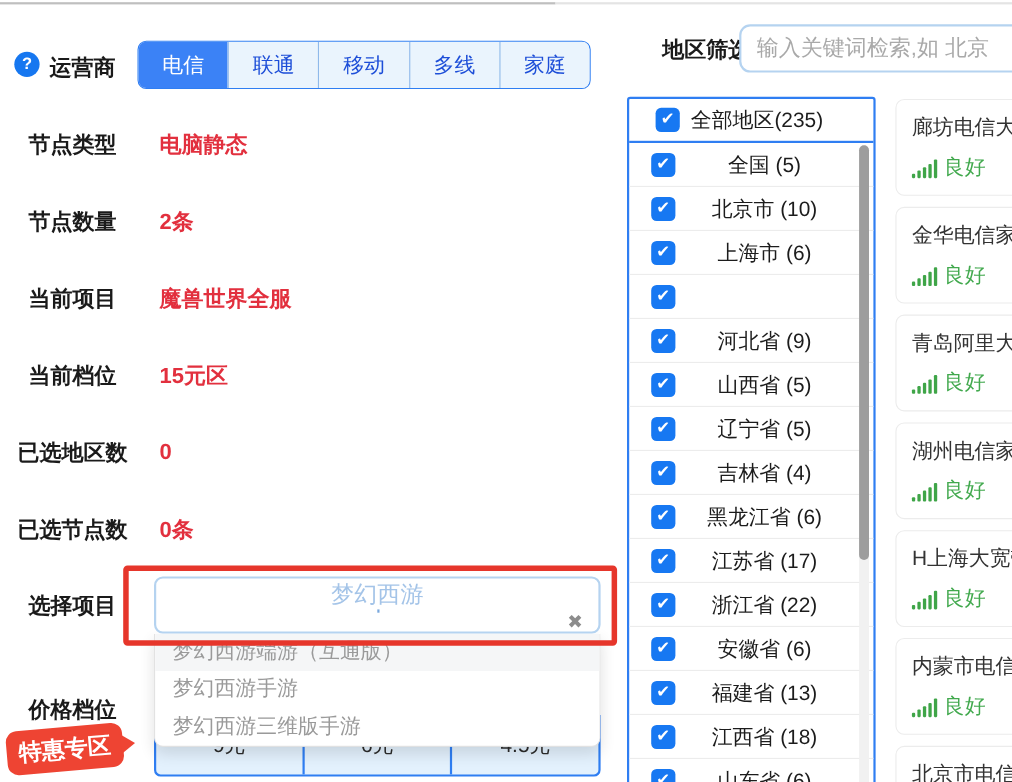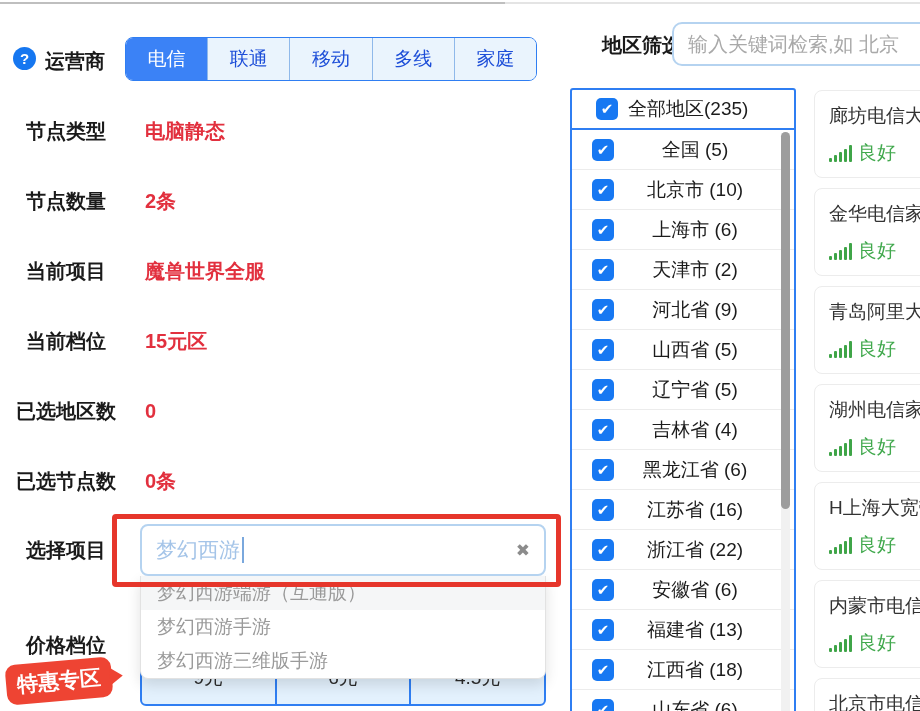--- a/index.html
+++ b/index.html
@@ -23,21 +23,21 @@
   .tab.selected { background:#3b82f6; color:#fff;font-family:Liberation Mono, monospace; }
 
   .info-row { position:absolute; left:0; height:28px; display:flex; align-items:center; }
   .info-row .lbl { display:inline-block; width:132px; text-align:center; font-size:20px; font-weight:bold; color:#1a1a1a; }
   .info-row .val { margin-left:13px; font-size:20px; font-weight:bold; color:#e2303e; white-space:nowrap; }
 
   
   .annotation-box { position:absolute; left:112px; top:514px; width:449px; height:73px;
     border:5px solid #e6362b; border-radius:4px; z-index:30; pointer-events:none; }
   .project-input { position:absolute; left:140px; top:524px; width:406px; height:52px; background:#fff;
-    border:2px solid #b5d3f0; border-radius:8px; z-index:12; display:flex; align-items:center; padding:0 14px; cursor:text; }
+    border:2px solid #b5d3f0; border-radius:8px; z-index:12; display:flex; align-items:center; padding:0 14px; cursor:text;flex-direction:column; }
   .project-input .typed { font-size:21px; color:#a4c4e8; }
   .caret { display:inline-block; width:2px; height:26px; background:#7aa8dd; margin-left:2px; }
   .clear-x { margin-left:auto; font-size:17px; color:#8c8c8c; cursor:pointer; line-height:1; }
 
   .dropdown { position:absolute; left:140px; top:576px; width:406px; background:#fff;
     border:1px solid #e2e2e2; border-top:none; border-radius:0 0 8px 8px;
     box-shadow:0 6px 14px rgba(0,0,0,.12); z-index:10; overflow:hidden; }
   .dd-item { height:34px; line-height:34px; padding-left:16px; font-size:19px; color:#9a9a9a; cursor:pointer; white-space:nowrap; }
   .dd-item.first { background:#f5f6f7; }
 
@@ -167,21 +167,20 @@
     <div class="rp-row">
       <span class="cb">✔</span>
       <span class="rp-name">北京市 (10)</span>
     </div>
     <div class="rp-row">
       <span class="cb">✔</span>
       <span class="rp-name">上海市 (6)</span>
     </div>
     <div class="rp-row">
       <span class="cb">✔</span>
-      <span class="rp-name">天津市 (2)</span>
     </div>
     <div class="rp-row">
       <span class="cb">✔</span>
       <span class="rp-name">河北省 (9)</span>
     </div>
     <div class="rp-row">
       <span class="cb">✔</span>
       <span class="rp-name">山西省 (5)</span>
     </div>
     <div class="rp-row">
@@ -191,21 +190,21 @@
     <div class="rp-row">
       <span class="cb">✔</span>
       <span class="rp-name">吉林省 (4)</span>
     </div>
     <div class="rp-row">
       <span class="cb">✔</span>
       <span class="rp-name">黑龙江省 (6)</span>
     </div>
     <div class="rp-row">
       <span class="cb">✔</span>
-      <span class="rp-name">江苏省 (16)</span>
+      <span class="rp-name">江苏省 (17)</span>
     </div>
     <div class="rp-row">
       <span class="cb">✔</span>
       <span class="rp-name">浙江省 (22)</span>
     </div>
     <div class="rp-row">
       <span class="cb">✔</span>
       <span class="rp-name">安徽省 (6)</span>
     </div>
     <div class="rp-row">

